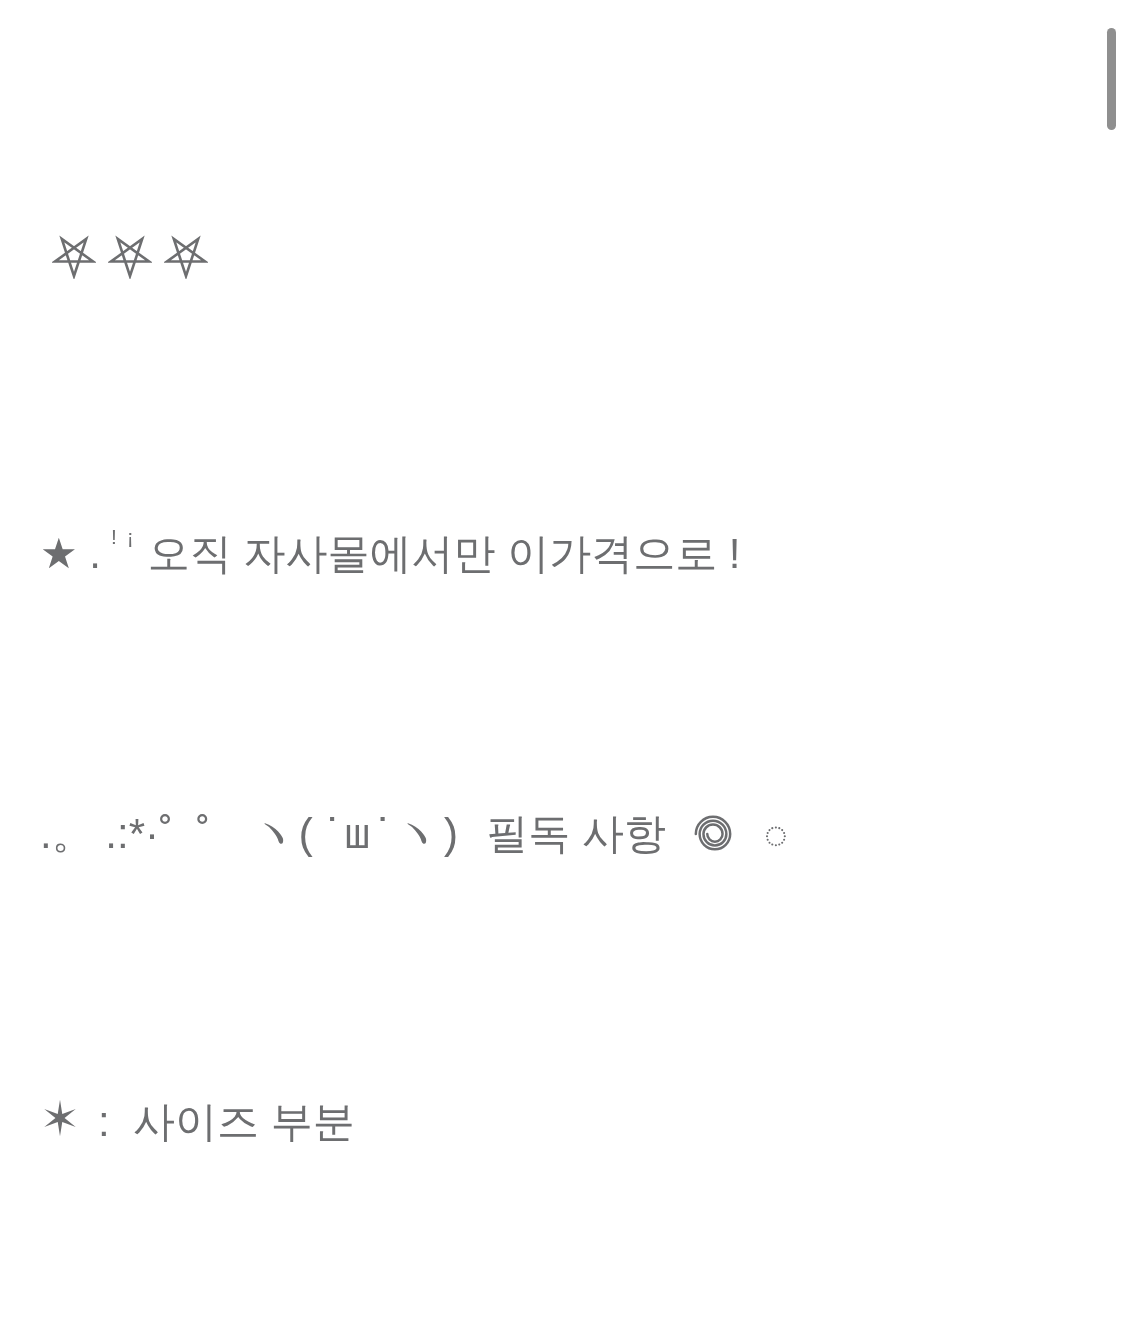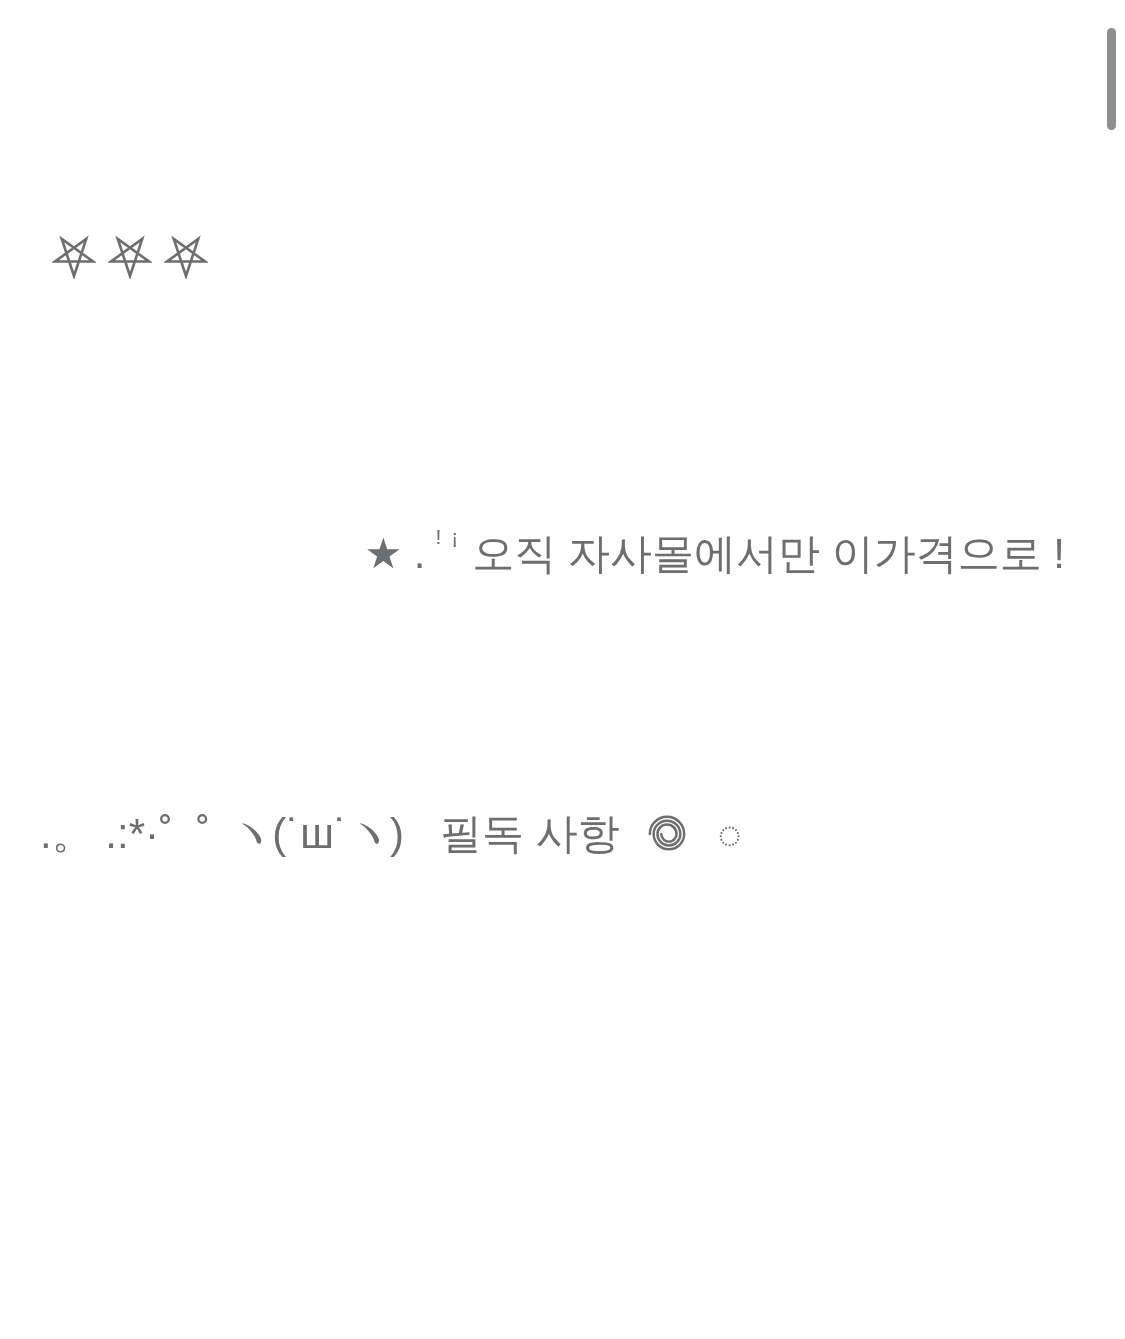--- a/index.html
+++ b/index.html
@@ -16,38 +16,38 @@
     color: #6d6e70;
   }
   .content {
     padding: 12px 60px 0 40px;
     font-size: 42px;
     line-height: 70px;
     font-weight: 400;
     white-space: pre-wrap;
   }
   .content p { margin: 0; }
-  .p-promo   { margin-top: 60px; text-align: right; }
+  .p-promo   { margin-top: 60px; }
   .p-kaomoji { margin-top: 55px; }
   .p-size    { margin-top: 72px; }
 
   .icon-inline {
     display: inline-block;
     vertical-align: -8px;
   }
   .penta-group .icon-inline { margin-left: 12px; }
   .star-glyph { letter-spacing: 0; }
   .sup {
     font-size: 21px;
     vertical-align: 24px;
     letter-spacing: 10px;
     margin: 0 4px 0 10px;
   }
-  .kao-face { margin-left: 20px; }
-  .kao-text { margin-left: 36px; }
+  .kao-face { margin-left: 42px; font-family: Liberation Mono, monospace; }
+  .kao-text { margin-left: 24px; }
   .spiral-wrap { margin-left: 26px; }
   .dotted-circle { margin-left: 30px; font-size: 40px; }
   .bullet-star { margin-right: 18px; vertical-align: -4px; }
 
   .scrollbar-thumb {
     position: absolute;
     top: 28px;
     right: 9px;
     width: 9px;
     height: 102px;
@@ -67,20 +67,23 @@
         </svg><svg class="icon-inline" width="44" height="48" viewBox="0 0 44 48">
           <polygon points="22,45 9.8,8 41,30.5 3,30.5 34.2,8" fill="none" stroke="#6d6e70" stroke-width="2.6"></polygon>
         </svg></span></p>
 
   <p class="p-promo"><span class="star-glyph">★ .</span><span class="sup">!¡</span><span>오직 자사몰에서만 이가격으로 !</span></p>
 
   <p class="p-kaomoji"><span>.。 .:*·˚  ˚</span><span class="kao-face">ヽ(˙ш˙ヽ)</span><span class="kao-text">필독 사항</span><span class="spiral-wrap icon-inline"><svg width="42" height="44" viewBox="0 0 44 44">
           <path d="M4,22 A18,18 0 0 1 40,22 A16,16 0 0 1 8,22 A14,14 0 0 1 36,22 A12,12 0 0 1 12,22 A10,10 0 0 1 32,22 A8,8 0 0 1 16,22" fill="none" stroke="#6d6e70" stroke-width="2.6" stroke-linecap="round"></path>
         </svg></span><span class="dotted-circle">◌</span></p>
 
+  <p class="p-size"><svg class="bullet-star icon-inline" width="40" height="44" viewBox="0 0 44 44">
+        <polygon points="22,2 24.5,17.7 39.3,12 27,22 39.3,32 24.5,26.3 22,42 19.5,26.3 4.7,32 17,22 4.7,12 19.5,17.7" fill="#6d6e70"></polygon>
+      </svg><span>:  사이즈 부분</span></p>
 
   
 
   
 
 </div>
 
 <div class="scrollbar-thumb"></div>
 
 </body></html>

